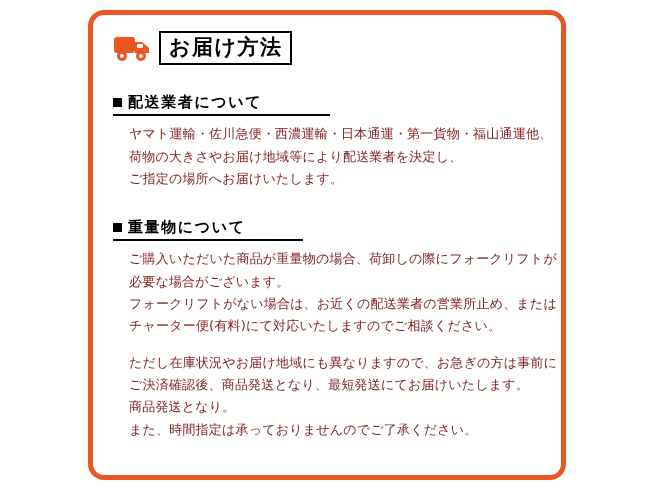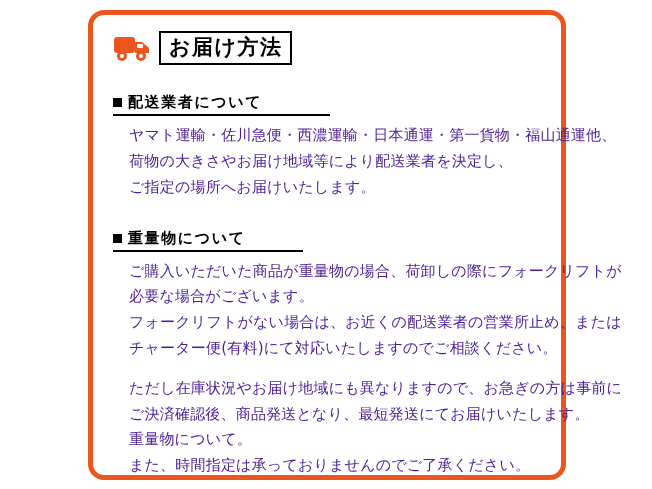--- a/index.html
+++ b/index.html
@@ -88,22 +88,22 @@
     font-size: 15px;
     font-weight: bold;
     letter-spacing: 1.6px;
     color: #000000;
     white-space: nowrap;
   }
   .body-lines {
     padding-left: 16px;
   }
   .line {
-    font-size: 15px;
-    color: #4c1d95;
+    font-size: 13px;
+    color: #7f1d1d;
     line-height: 1.72;
     letter-spacing: 0.2px;
     white-space: nowrap;
   }
   .sec-2 .section-head { width: 190px; text-align: center; }
   .sec-3 .section-head { width: 240px; }
 </style>
 </head>
 <body>
 
@@ -150,20 +150,20 @@
           <div class="line">必要な場合がございます。</div>
           <div class="line">フォークリフトがない場合は、お近くの配送業者の営業所止め、または</div>
           <div class="line">チャーター便(有料)にて対応いたしますのでご相談ください。</div>
         </div>
       </div>
 
       <div class="section sec-3">
         <div class="body-lines">
           <div class="line">ただし在庫状況やお届け地域にも異なりますので、お急ぎの方は事前に</div>
           <div class="line">ご決済確認後、商品発送となり、最短発送にてお届けいたします。</div>
-          <div class="line">重量物について。</div>
+          <div class="line">商品発送となり。</div>
           <div class="line">また、時間指定は承っておりませんのでご了承ください。</div>
         </div>
       </div>
 
     </div>
   </div>
 </div>
 
 </body></html>

